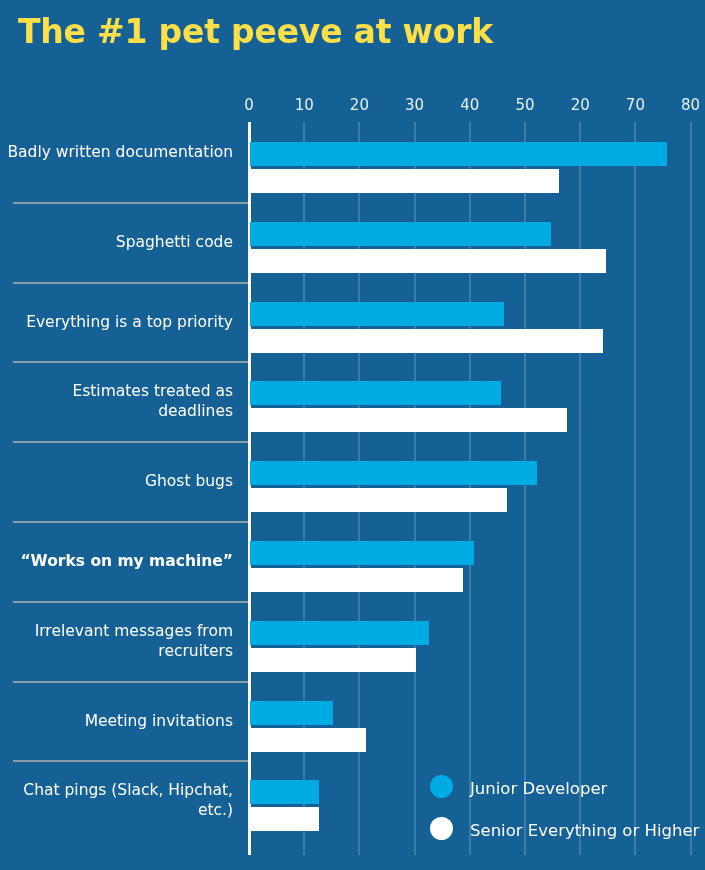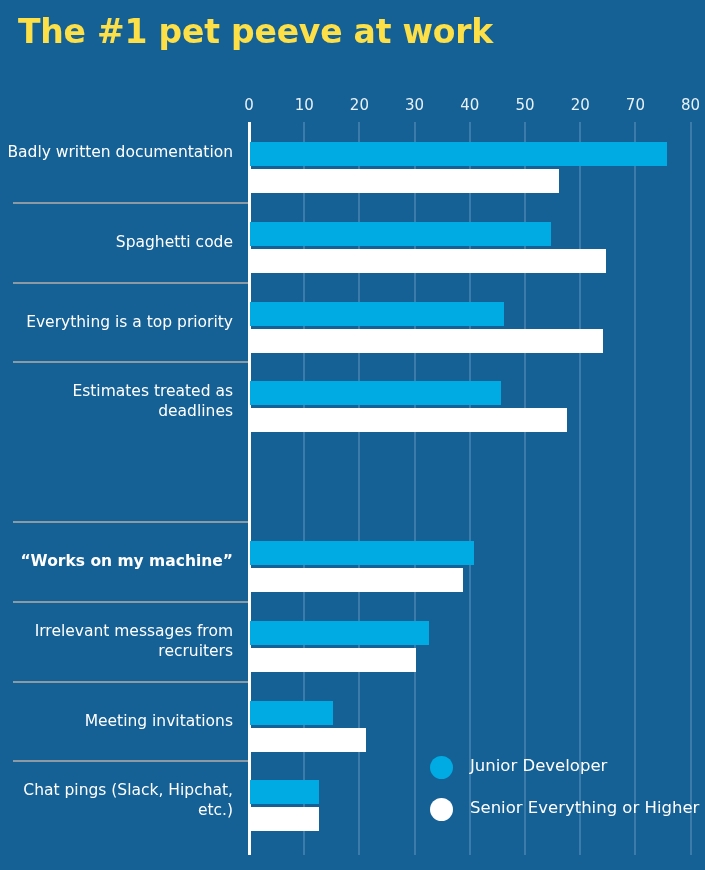--- a/index.html
+++ b/index.html
@@ -105,21 +105,21 @@
   .bar-senior { background: #ffffff; }
   
   #legend {
     position: absolute;
     left: 430px;
     top: 756px;
     width: 270px;
   }
   .legend-item {
     display: flex;
-    align-items: flex-start;
+    align-items: flex-end;
     height: 42px;
   }
   .legend-dot {
     width: 23px;
     height: 23px;
     border-radius: 50%;
     flex: 0 0 auto;
   }
   .legend-label {
     margin-left: 17px;
@@ -177,20 +177,26 @@
         <div class="row-label" style="top: 30px;">Everything is a top priority</div>
         <div class="bar bar-junior" title="Everything is a top priority — Junior Developer: 46" style="width: 253.92px; top: 20px; background: rgb(0, 171, 227);"></div>
         <div class="bar bar-senior" title="Everything is a top priority — Senior Developer or Higher: 64" style="width: 353.28px; top: 47px; background: rgb(255, 255, 255);"></div>
       </div>
       <div class="row" style="top: 239.4px; height: 79.8px;">
         <div class="row-sep"></div>
         <div class="row-label" style="top: 20px;">Estimates treated as deadlines</div>
         <div class="bar bar-junior" title="Estimates treated as deadlines — Junior Developer: 45.5" style="width: 251.16px; top: 20px; background: rgb(0, 171, 227);"></div>
         <div class="bar bar-senior" title="Estimates treated as deadlines — Senior Developer or Higher: 57.5" style="width: 317.4px; top: 47px; background: rgb(255, 255, 255);"></div>
       </div>
+      <div class="row" style="top: 319.2px; height: 79.8px;">
+        <div class="row-sep"></div>
+        <div class="row-label" style="top: 30px;">Ghost bugs</div>
+        <div class="bar bar-junior" title="Ghost bugs — Junior Developer: 52" style="width: 287.04px; top: 20px; background: rgb(0, 171, 227);"></div>
+        <div class="bar bar-senior" title="Ghost bugs — Senior Developer or Higher: 46.5" style="width: 256.68px; top: 47px; background: rgb(255, 255, 255);"></div>
+      </div>
       <div class="row" style="top: 399px; height: 79.8px; font-weight: bold;">
         <div class="row-sep"></div>
         <div class="row-label" style="top: 30px;">“Works on my machine”</div>
         <div class="bar bar-junior" title="“Works on my machine” — Junior Developer: 40.5" style="width: 223.56px; top: 20px; background: rgb(0, 171, 227);"></div>
         <div class="bar bar-senior" title="“Works on my machine” — Senior Developer or Higher: 38.5" style="width: 212.52px; top: 47px; background: rgb(255, 255, 255);"></div>
       </div>
       <div class="row" style="top: 478.8px; height: 79.8px;">
         <div class="row-sep"></div>
         <div class="row-label" style="top: 20px;">Irrelevant messages from recruiters</div>
         <div class="bar bar-junior" title="Irrelevant messages from recruiters — Junior Developer: 32.5" style="width: 179.4px; top: 20px; background: rgb(0, 171, 227);"></div>

